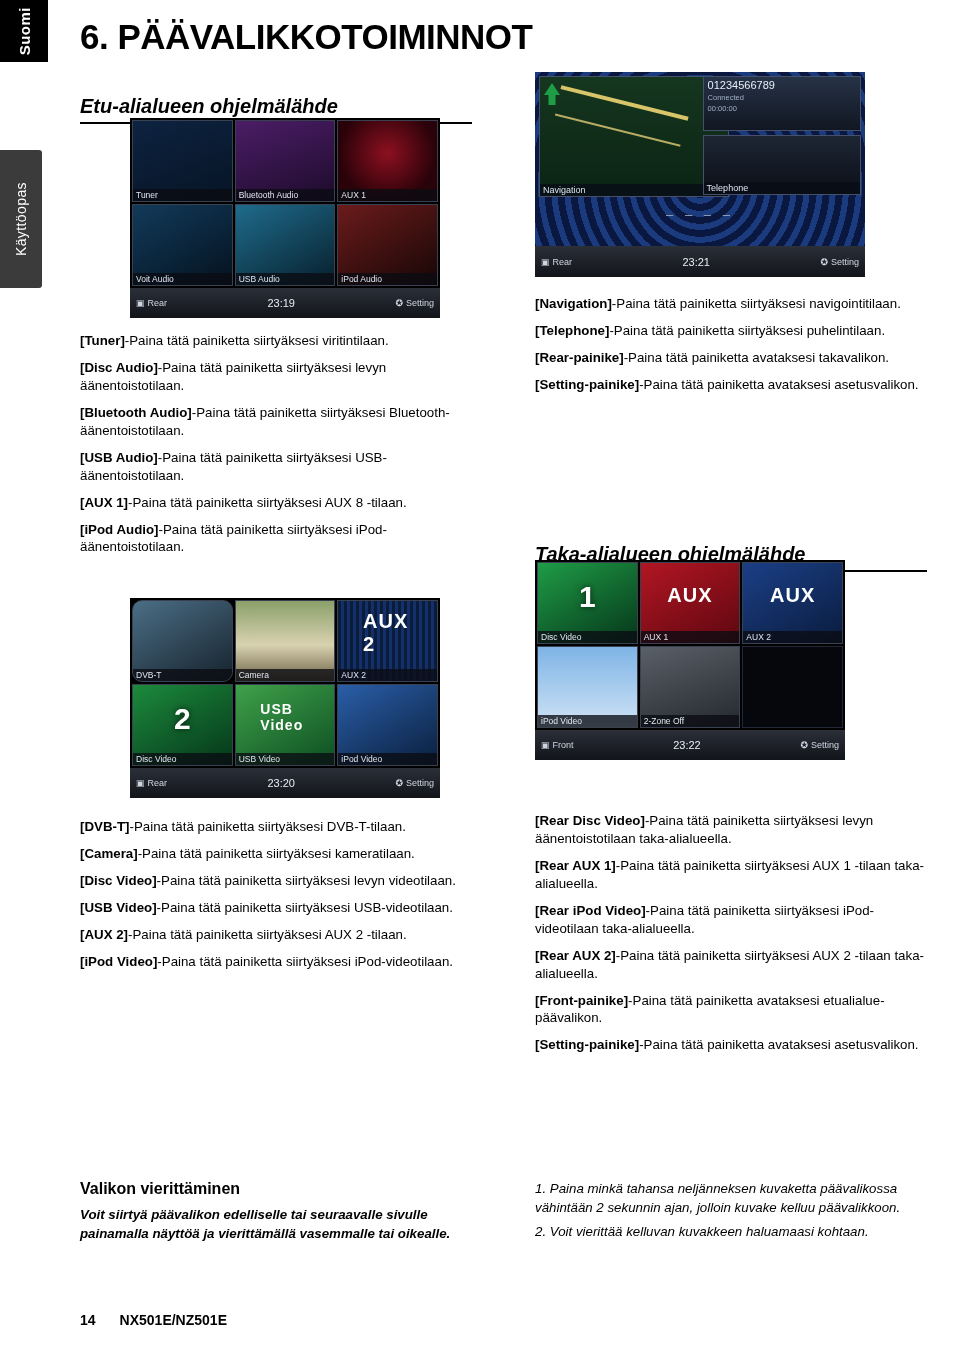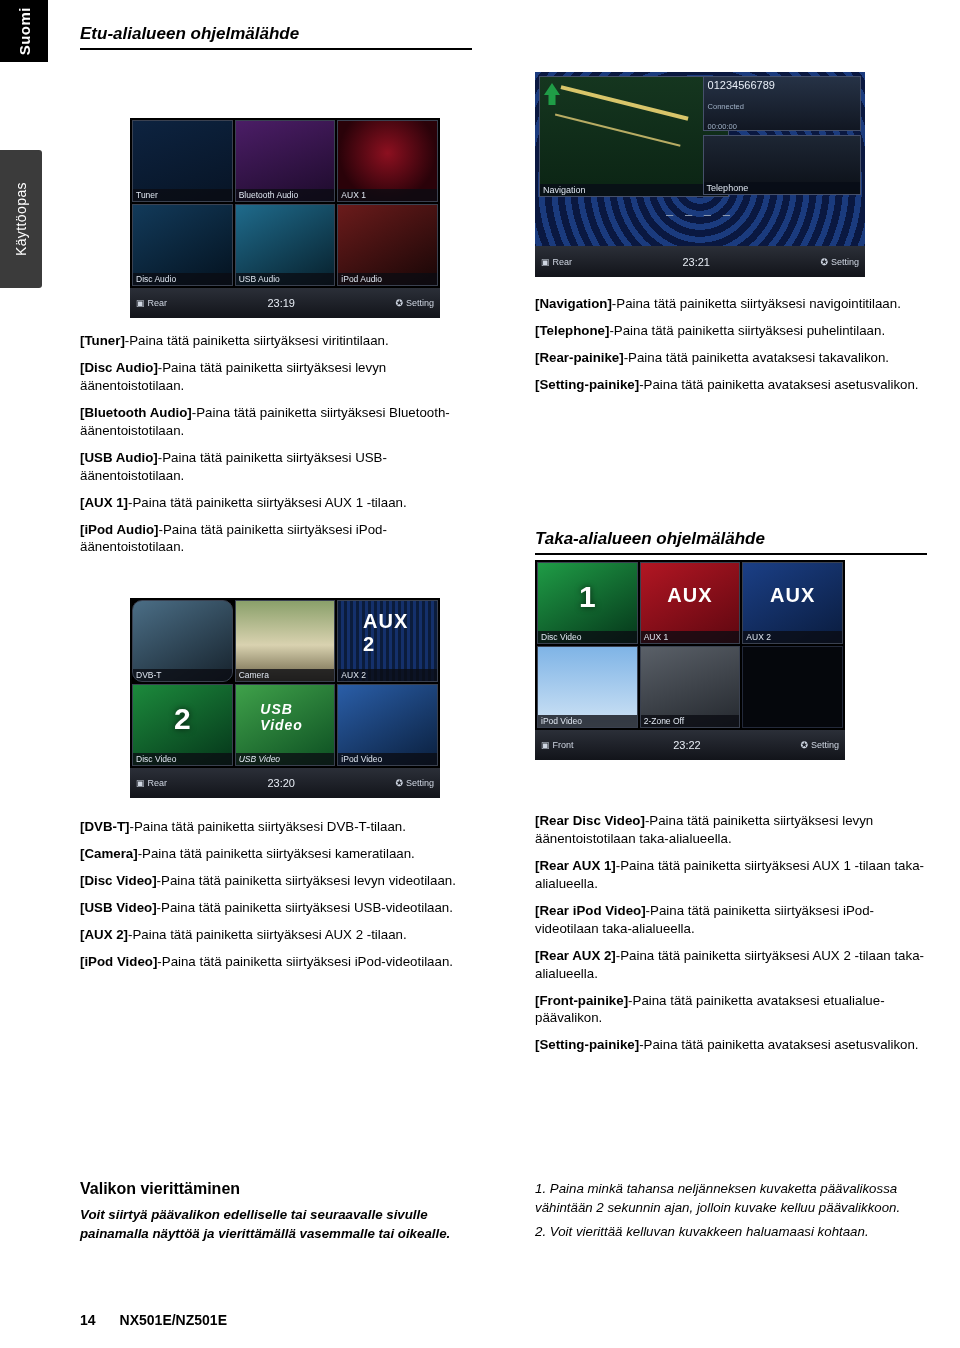--- a/index.html
+++ b/index.html
@@ -73,24 +73,24 @@
     height: 1348px;
   }
   .chapter-title {
     font-size: 35px;
     font-weight: bold;
     letter-spacing: -0.5px;
     margin: 18px 0 0 0;
     line-height: 1.1;
   }
   .section-head {
-    font-size: 17px;
+    font-size: 20px;
     font-weight: bold;
     font-style: italic;
-    margin-top: 24px;
+    margin-top: 38px;
     padding-bottom: 4px;
     border-bottom: 2px solid #000;
     width: 392px;
   }
   .section-head.right {
     width: 392px;
   }
 
   p.item {
     font-size: 13.3px;
@@ -188,21 +188,21 @@
   .art-tuner { background: linear-gradient(160deg,#0d2340,#071425); }
   .art-bt    { background: linear-gradient(160deg,#4b1d66,#1d0b2b); }
   .art-aux1  { background: radial-gradient(circle at 50% 40%, #8d1020, #2a0209 70%); }
   .art-disc  { background: linear-gradient(150deg,#123a5a,#04121f); }
   .art-usb   { background: linear-gradient(150deg,#1f6b8c,#07202c); }
   .art-ipod  { background: linear-gradient(150deg,#6b1b1b,#170606); }
   .art-dvbt  { background: linear-gradient(150deg,#4b6e86,#16222c); border-radius: 10px; }
   .art-cam   { background: linear-gradient(180deg,#8aa06a 0%, #d9d2b0 55%, #6b6246 100%); }
   .art-aux2  { background: repeating-linear-gradient(90deg,#0b1c3b 0 3px,#14306b 3px 6px); }
   .art-dvideo{ background: linear-gradient(150deg,#1c8a3c,#05361a); }
-  .art-uvideo{ background: linear-gradient(150deg,#3fa14a,#0d4f22); font-style: italic; }
+  .art-uvideo{ background: linear-gradient(150deg,#3fa14a,#0d4f22); }
   .art-ivideo{ background: linear-gradient(150deg,#2a5ea8,#0a1f3d); }
   .art-red   { background: linear-gradient(150deg,#b21623,#5e0710); }
   .art-aux2b { background: linear-gradient(150deg,#1b3f86,#0a1c3e); }
   .art-sky   { background: linear-gradient(180deg,#7fb4e6,#cfe3f5); }
   .art-grey  { background: linear-gradient(160deg,#5a6068,#24282e); }
   .art-green1{ background: linear-gradient(150deg,#1f9c46,#05361a); }
 
   
   .shot-nav {
     position: relative;
@@ -278,21 +278,21 @@
     background: linear-gradient(#263246,#111722);
     border: 1px solid #46506a;
     box-sizing: border-box;
     color: #e8eef7;
     font-size: 11px;
     padding: 2px 4px;
   }
   .nav-tel .sub {
     font-size: 7.5px;
     color: #9fb0c6;
-    margin-top: 11px;
+    margin-top: 2px;
   }
   .nav-tel2 {
     position: absolute;
     left: 0;
     top: 50%;
     width: 100%;
     height: 50%;
     background: linear-gradient(#1d2634,#0b0f16);
     border: 1px solid #46506a;
     box-sizing: border-box;
@@ -344,36 +344,37 @@
   <div class="tab-lang">
     <span>Suomi</span>
   </div>
   <div class="tab-sec">
     <span>Käyttöopas</span>
   </div>
 </div>
 
 <div class="page">
 
+  <div class="chapter-title">6. PÄÄVALIKKOTOIMINNOT</div>
 
   <div class="section-head">Etu-alialueen ohjelmälähde</div>
 
   <div class="shot" style="position:absolute; left:50px; top:118px; width:310px; height:200px;">
     <div class="tiles">
       <div class="tile art-tuner">
         <div class="cap">Tuner</div>
       </div>
       <div class="tile art-bt">
         <div class="cap">Bluetooth Audio</div>
       </div>
       <div class="tile art-aux1">
         <div class="cap">AUX 1</div>
       </div>
       <div class="tile art-disc">
-        <div class="cap">Disc Audio</div>
+        <div class="cap">Voit Audio</div>
       </div>
       <div class="tile art-usb">
         <div class="cap">USB Audio</div>
       </div>
       <div class="tile art-ipod">
         <div class="cap">iPod Audio</div>
       </div>
     </div>
     <div class="shot-bar">
       <div class="btm">
@@ -417,21 +418,21 @@
         <span>Setting</span>
       </div>
     </div>
   </div>
 
   <div style="position:absolute; left:0; top:332px; width:410px;">
     <p class="item"><b>[Tuner]</b><span>-Paina tätä painiketta siirtyäksesi viritintilaan.</span></p>
     <p class="item"><b>[Disc Audio]</b><span>-Paina tätä painiketta siirtyäksesi levyn äänentoistotilaan.</span></p>
     <p class="item"><b>[Bluetooth Audio]</b><span>-Paina tätä painiketta siirtyäksesi Bluetooth-äänentoistotilaan.</span></p>
     <p class="item"><b>[USB Audio]</b><span>-Paina tätä painiketta siirtyäksesi USB-äänentoistotilaan.</span></p>
-    <p class="item"><b>[AUX 1]</b><span>-Paina tätä painiketta siirtyäksesi AUX 1 -tilaan.</span></p>
+    <p class="item"><b>[AUX 1]</b><span>-Paina tätä painiketta siirtyäksesi AUX 8 -tilaan.</span></p>
     <p class="item"><b>[iPod Audio]</b><span>-Paina tätä painiketta siirtyäksesi iPod-äänentoistotilaan.</span></p>
   </div>
 
   <div style="position:absolute; left:455px; top:295px; width:400px;">
     <p class="item"><b>[Navigation]</b><span>-Paina tätä painiketta siirtyäksesi navigointitilaan.</span></p>
     <p class="item"><b>[Telephone]</b><span>-Paina tätä painiketta siirtyäksesi puhelintilaan.</span></p>
     <p class="item"><b>[Rear-painike]</b><span>-Paina tätä painiketta avataksesi takavalikon.</span></p>
     <p class="item"><b>[Setting-painike]</b><span>-Paina tätä painiketta avataksesi asetusvalikon.</span></p>
   </div>
 

